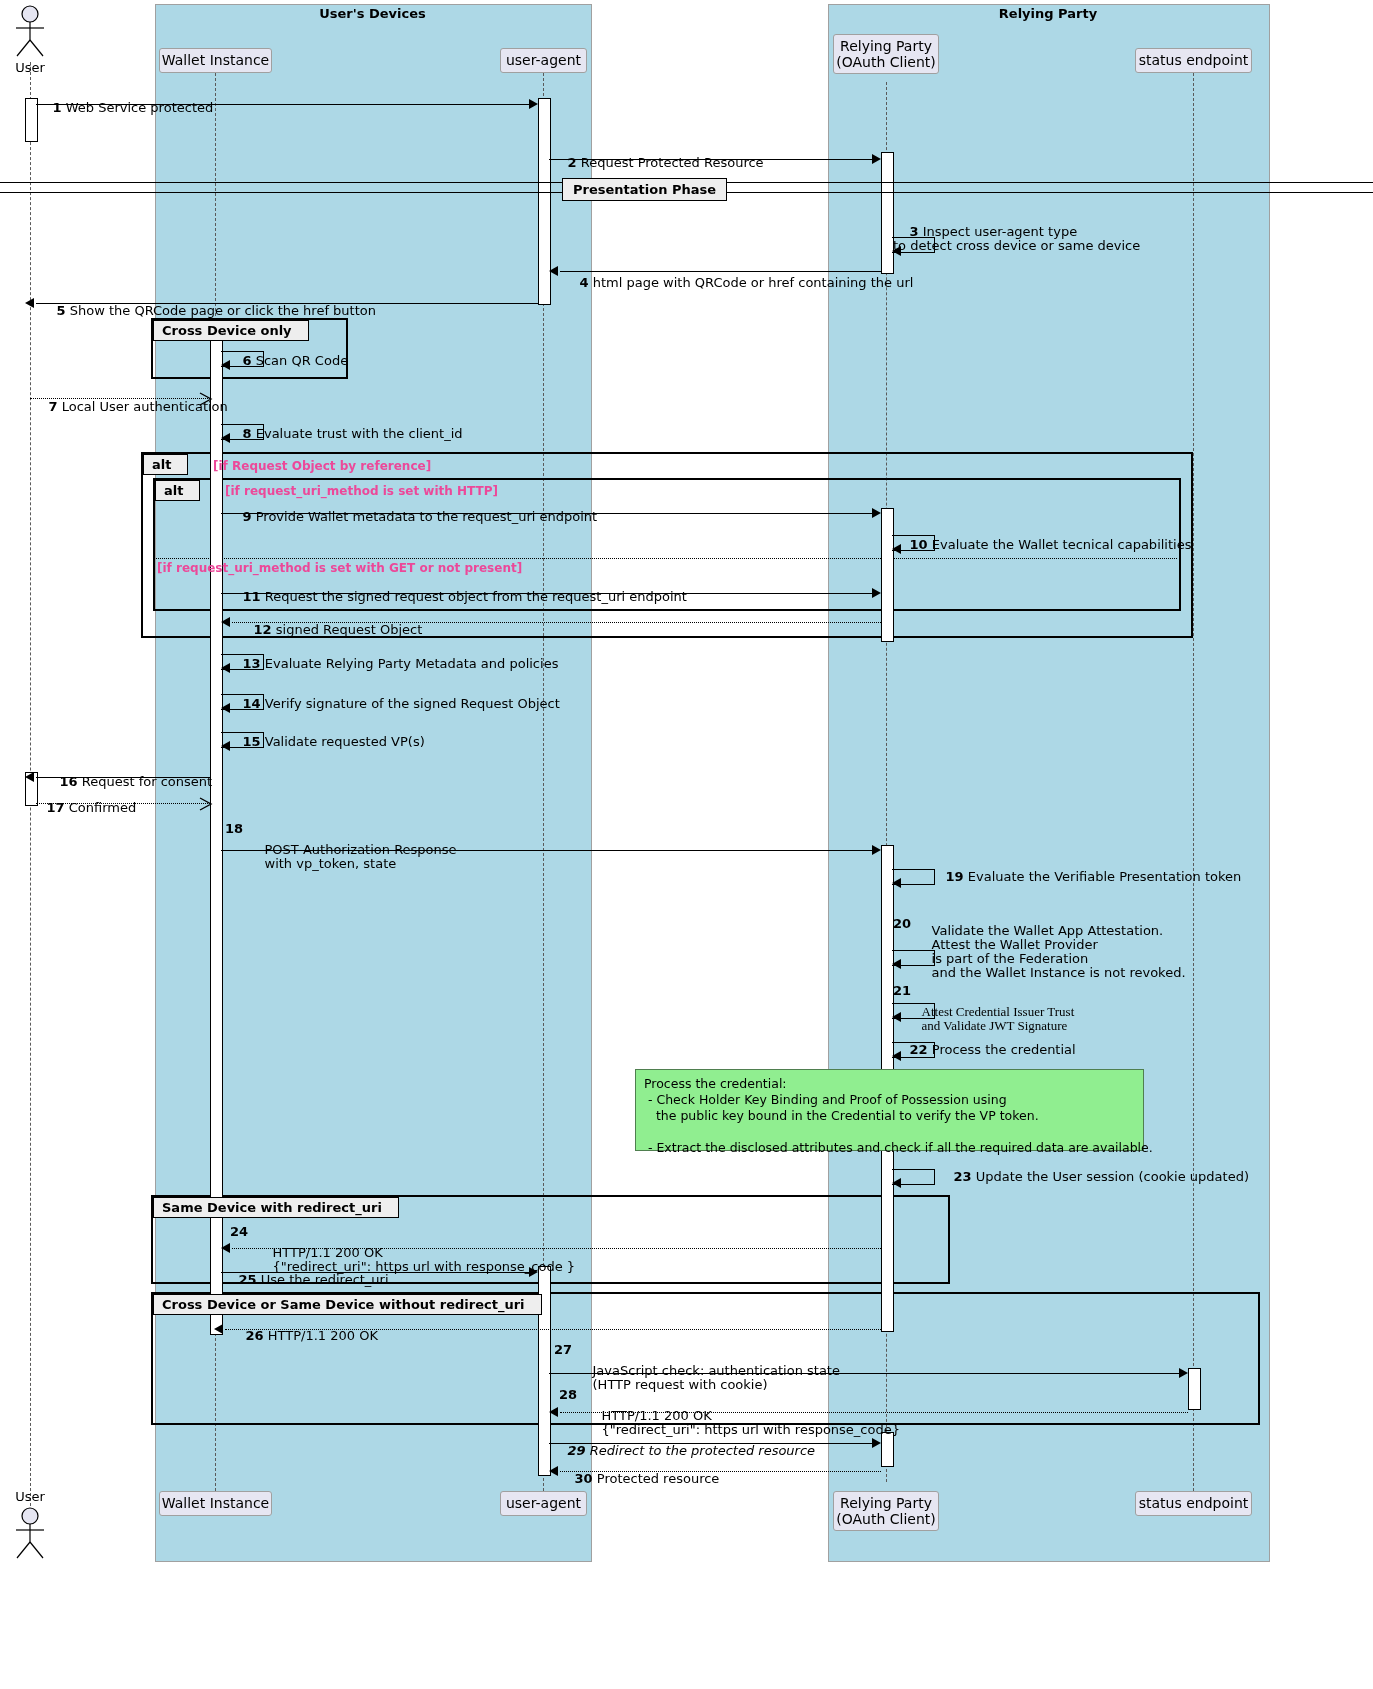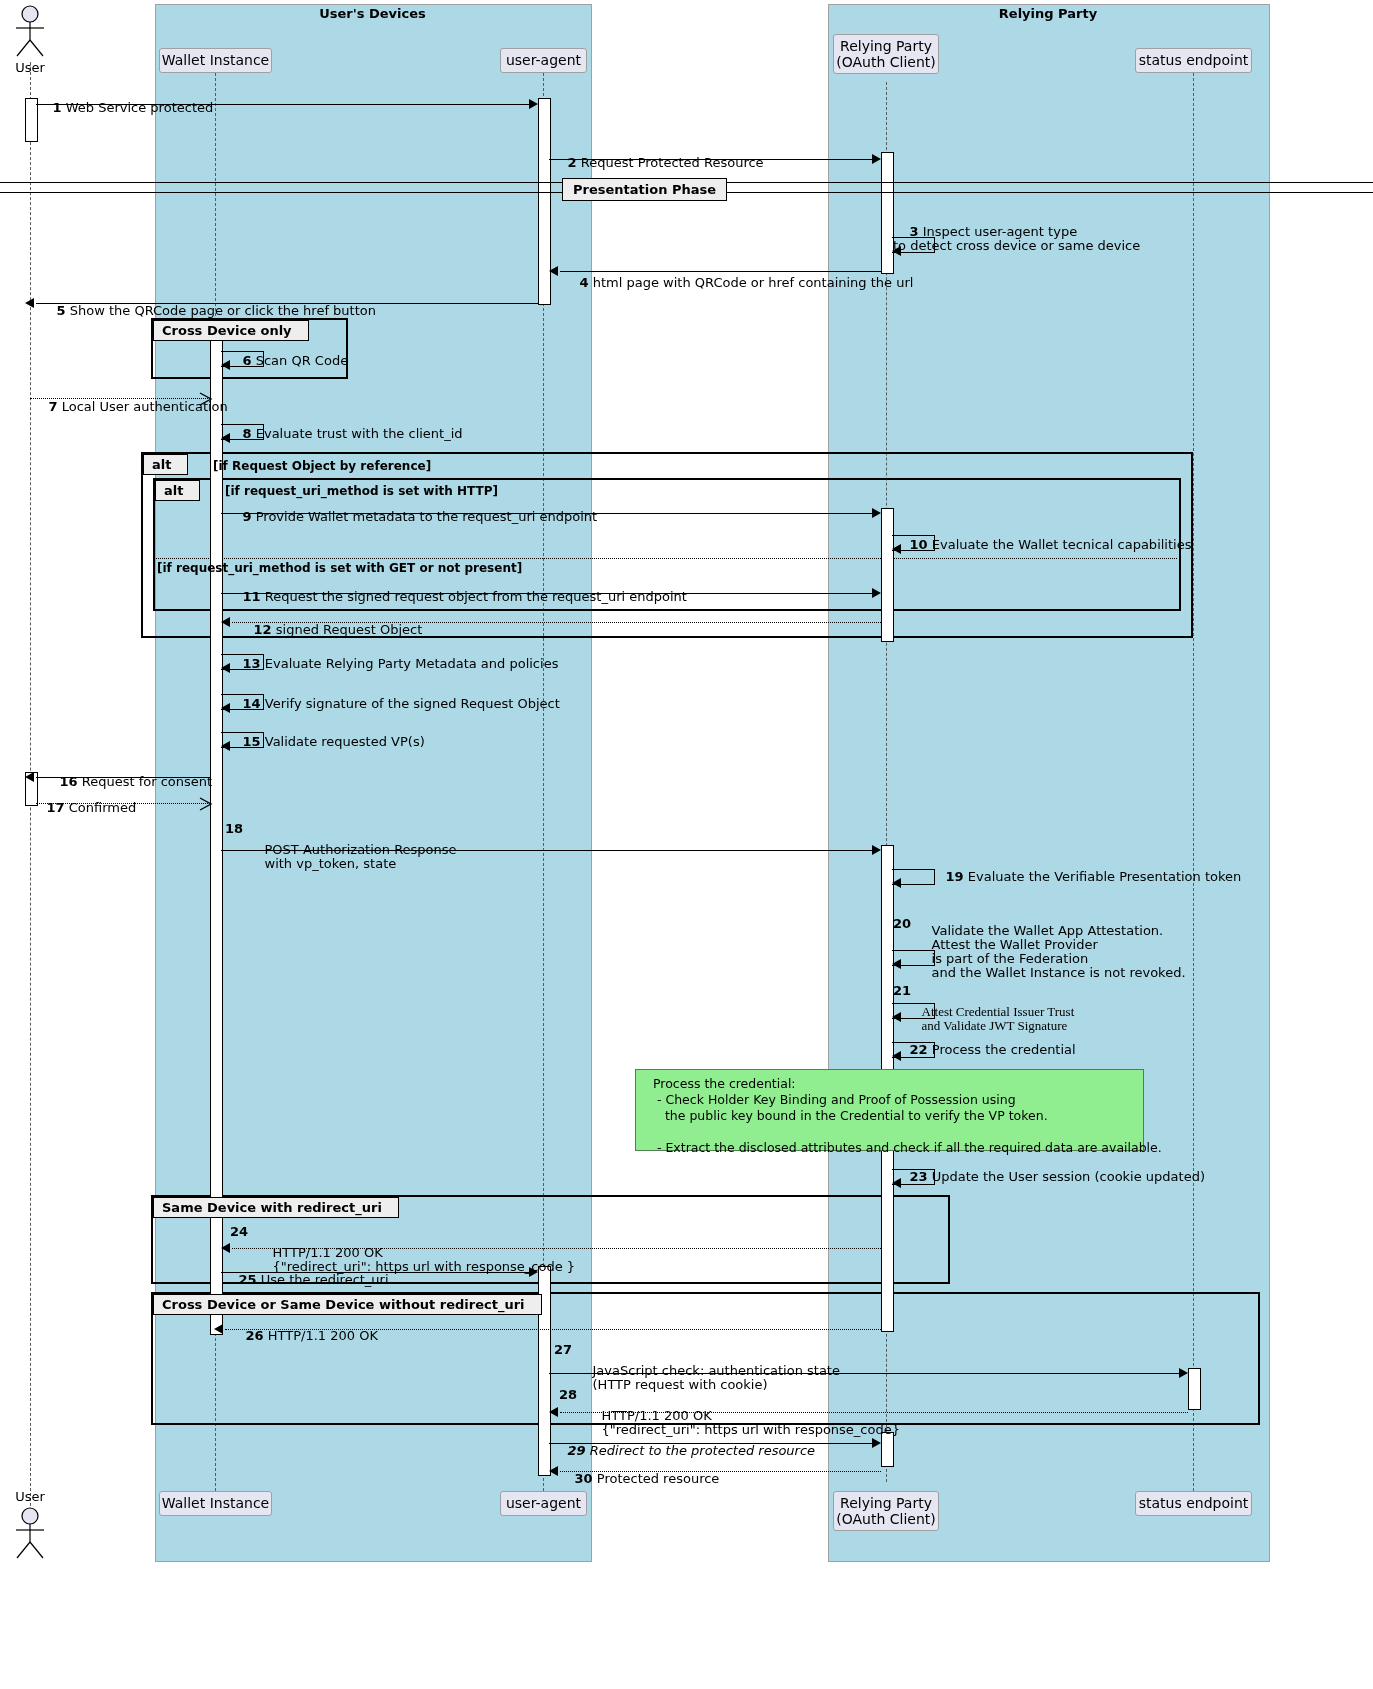--- a/index.html
+++ b/index.html
@@ -18,27 +18,27 @@
   .msg-label b{font-weight:bold;}
   .arrow-r{position:absolute;width:0;height:0;border-top:5px solid transparent;
            border-bottom:5px solid transparent;border-left:9px solid #000;z-index:6;}
   .arrow-l{position:absolute;width:0;height:0;border-top:5px solid transparent;
            border-bottom:5px solid transparent;border-right:9px solid #000;z-index:6;}
   .arrow-r-open,.arrow-l-open{position:absolute;z-index:6;}
   .self-msg{position:absolute;border:1px solid #000;border-left:none;background:transparent;z-index:5;}
   .frame{position:absolute;border:2px solid #000;z-index:3;background:transparent;}
   .frame-label{position:absolute;background:#EEEEEE;border:1px solid #000;font-weight:bold;
                font-size:13px;padding:2px 16px 2px 8px;z-index:8;color:#000;}
-  .frame-cond{position:absolute;font-weight:bold;font-size:12px;color:#000000;z-index:8;}
+  .frame-cond{position:absolute;font-weight:bold;font-size:12px;color:#ec4899;z-index:8;}
   .frame-divider{position:absolute;height:0;border-top:1px dotted #000;z-index:3;}
   .divider-line{position:absolute;height:0;border-top:1px solid #000;z-index:5;}
   .divider-label{position:absolute;background:#EEEEEE;border:1px solid #000;font-weight:bold;
                  font-size:13px;padding:3px 10px;z-index:9;color:#000;}
   .note{position:absolute;background:#90EE90;border:1px solid #4F7F4F;font-size:12.5px;
-        color:#000;padding:6px 17px;white-space:pre;line-height:16px;z-index:9;box-sizing:border-box;}
+        color:#000;padding:6px 8px;white-space:pre;line-height:16px;z-index:9;box-sizing:border-box;}
   .actor-label{position:absolute;font-size:13px;color:#000;text-align:center;z-index:6;}
   svg.actor{position:absolute;z-index:6;}
 </style>
 </head>
 <body>
 
 <div id="diagram">
 
   <div class="box-group" style="left:155px;top:4px;width:435px;height:1556px;"></div>
   <div class="group-title" style="left:155px;top:6px;width:435px;">User's Devices</div>
@@ -273,21 +273,21 @@
   </div>
   <div class="self-msg" style="left:892px;top:1042px;width:42px;height:14px;"></div>
   <div class="arrow-l" style="left:892px;top:1051px;"></div>
 
   <div class="note" style="left:635px;top:1069px;width:509px;height:82px;">Process the credential:
  - Check Holder Key Binding and Proof of Possession using
    the public key bound in the Credential to verify the VP token.
 
  - Extract the disclosed attributes and check if all the required data are available.</div>
 
-  <div class="msg-label" style="left:893px;top:1156px;">
+  <div class="msg-label" style="left:893px;top:1156px;padding-left:44px;">
     <b>23</b> <span>Update the User session (cookie updated)</span>
   </div>
   <div class="self-msg" style="left:892px;top:1169px;width:42px;height:14px;"></div>
   <div class="arrow-l" style="left:892px;top:1178px;"></div>
 
   <div class="frame" style="left:151px;top:1195px;width:795px;height:85px;"></div>
   <div class="frame-label" style="left:153px;top:1197px;">
     <span>Same Device with redirect_uri</span>
   </div>
 

